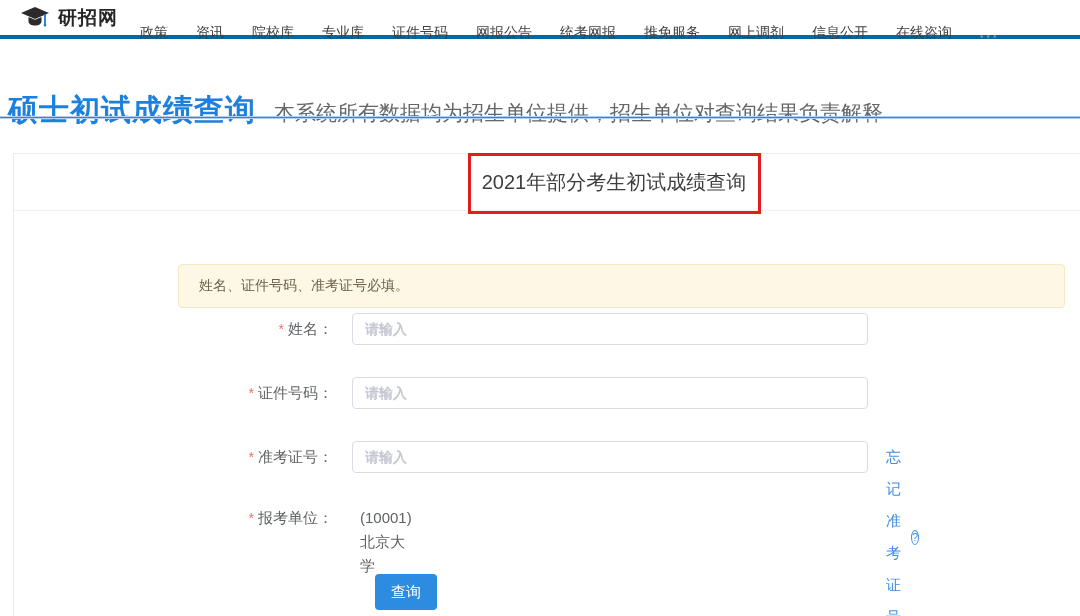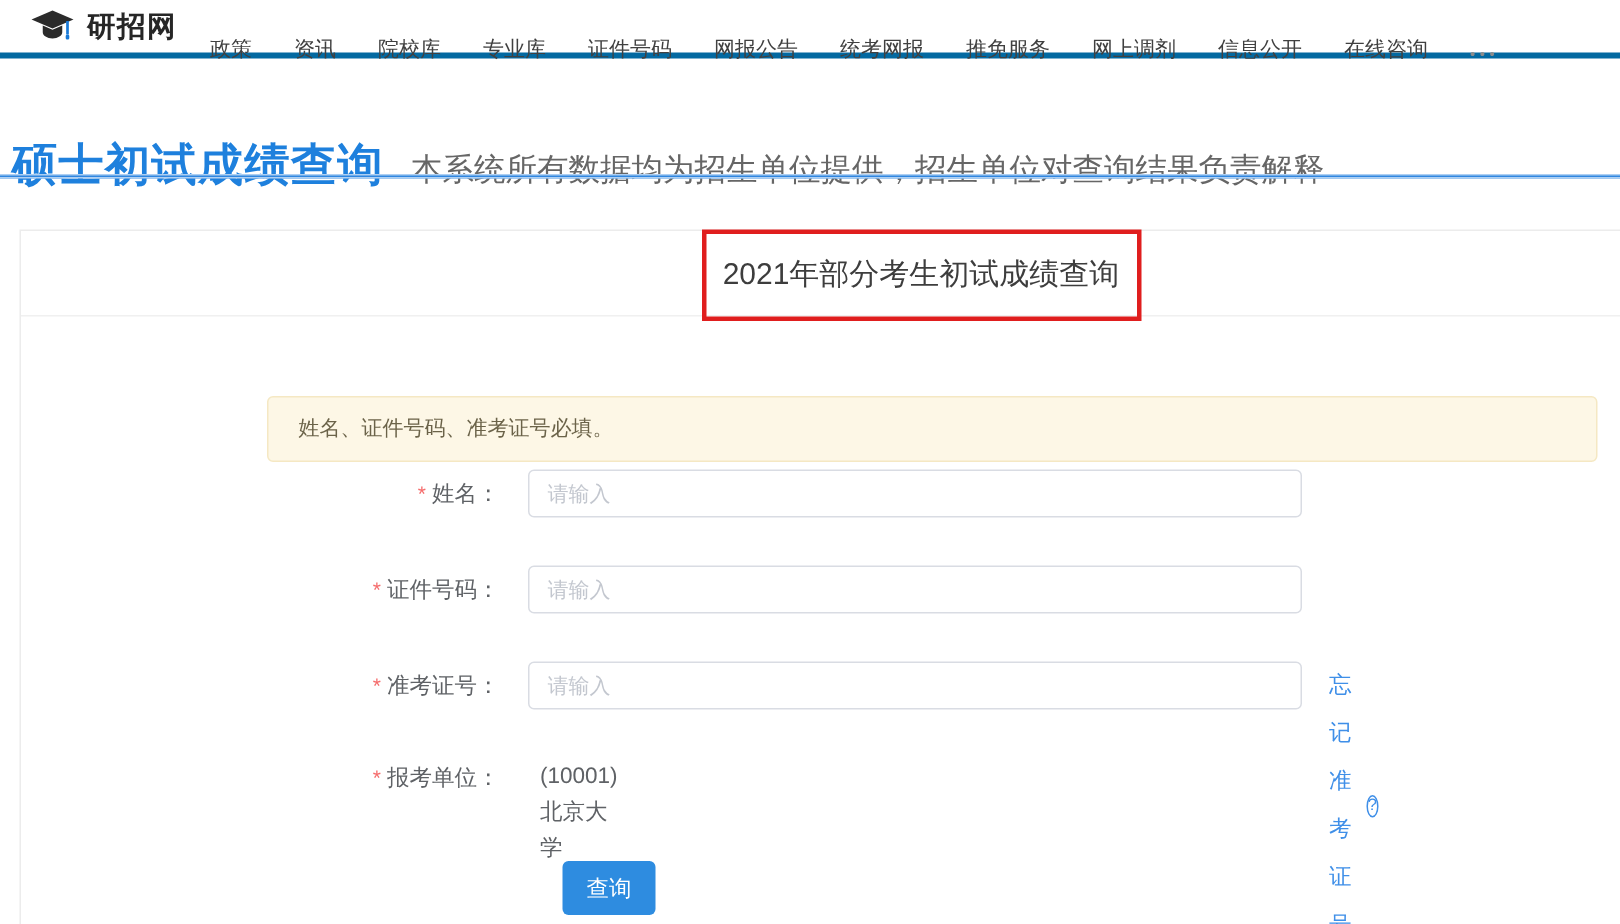--- a/index.html
+++ b/index.html
@@ -42,21 +42,21 @@
   .r1 { top:159px; } .r2 { top:223px; } .r3 { top:287px; }
   .r4 { top:352px; height:24px; }
   .rbtn { top:420px; }
   .lbl { position:absolute; left:0; top:0; width:319px; text-align:right;
          line-height:32px; font-size:15px; color:#5f6266; }
   .r4 .lbl { line-height:24px; }
   .star { color:#f56c6c; margin-right:4px; font-size:14px; }
   .ipt { position:absolute; left:338px; top:0; width:516px; height:32px;
          border:1px solid #d9dce3; border-radius:4px; padding:0 12px;
          font-size:14px; color:#333; outline:none; background:#fff;
-         font-family:"Liberation Sans", sans-serif; }
+         font-family:"Liberation Sans", sans-serif;font-weight:bold; }
   .ipt::placeholder { color:#c3c7cf; }
   .static-val { position:absolute; left:346px; top:0; line-height:24px;
                 font-size:15px; color:#5f6266; }
   .forgot { position:absolute; left:872px; top:0; line-height:32px;
             font-size:15px; color:#3f8fe8; text-decoration:none; cursor:pointer;
             display:flex; align-items:center; }
   .qmark { display:inline-flex; align-items:center; justify-content:center;
            width:15px; height:15px; border:1px solid #3f8fe8; border-radius:50%;
            font-size:11px; margin-left:3px; color:#3f8fe8; }
   .btn { position:absolute; left:361px; top:0; width:62px; height:36px;

